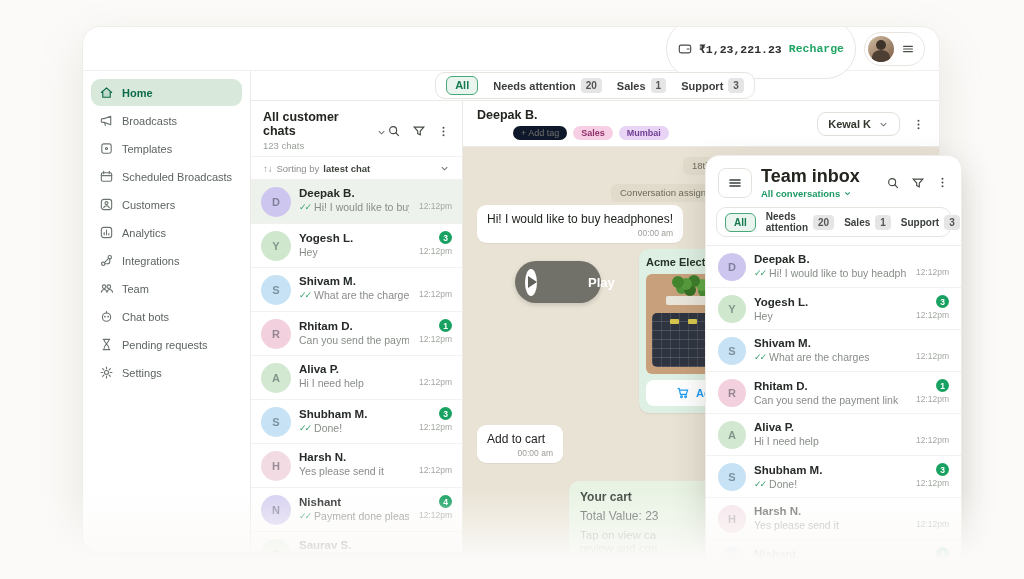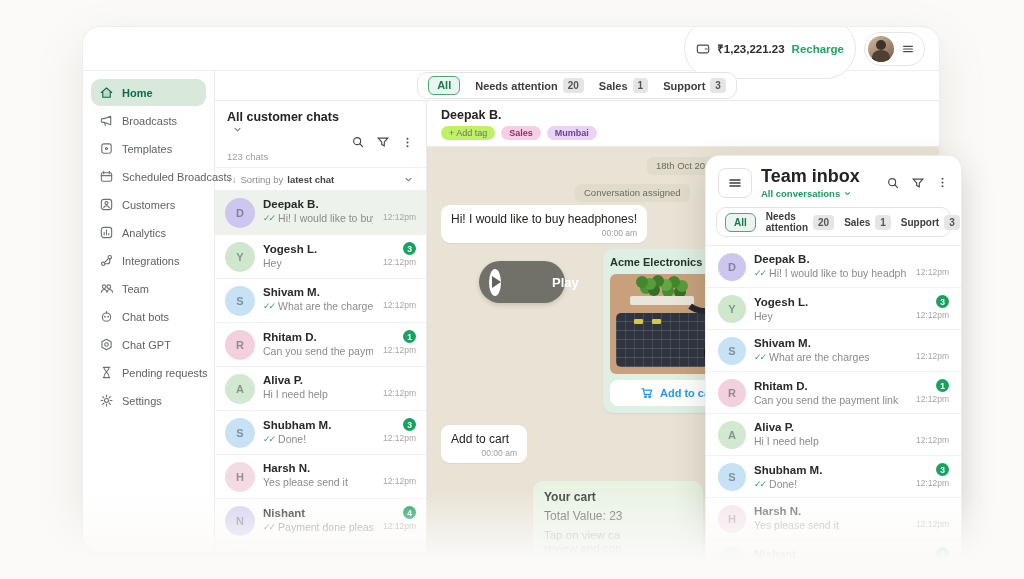--- a/index.html
+++ b/index.html
@@ -9,36 +9,36 @@
   
   .window { position:absolute; left:82px; top:26px; width:858px; height:527px;
     background:#fff; border:1px solid #efede9; border-radius:18px;
     box-shadow:0 18px 45px rgba(150,140,120,.18); overflow:hidden; }
 
   
   .topbar { height:44px; display:flex; align-items:center; justify-content:flex-end;
     gap:8px; padding:0 14px; border-bottom:1px solid #f2f0ec; }
   .pill { display:flex; align-items:center; gap:7px; border:1px solid #e8e5e1;
     border-radius:999px; background:#fff; }
-  .wallet-pill { padding:22px 11px; font-size:11.5px; }
+  .wallet-pill { padding:22px 11px; font-size:11.5px;font-family:Liberation Mono, monospace; }
   .balance { font-weight:bold; color:#2d2d2d; }
   .recharge { color:#21a565; font-weight:bold; }
   .profile-pill { padding:3px 9px 3px 3px; }
   .avatar-photo { width:26px; height:26px; border-radius:50%;
     background:linear-gradient(140deg,#c9b299 10%,#8d6f57 80%); position:relative; overflow:hidden; }
   .avatar-photo::before { content:""; position:absolute; left:8px; top:4px; width:10px; height:10px;
     border-radius:50%; background:#3e332a; }
   .avatar-photo::after { content:""; position:absolute; left:4px; top:14px; width:18px; height:14px;
     border-radius:50% 50% 0 0; background:#4d3f33; }
 
   
   .appbody { display:flex; height:482px; }
 
   
-  .sidebar { width:132px; border-right:1px solid #eceae6; padding:8px 8px; flex:none; }
+  .sidebar { width:168px; border-right:1px solid #eceae6; padding:8px 8px; flex:none; }
   .si { display:flex; align-items:center; gap:8px; padding:6px 8px; border-radius:9px;
     font-size:11px; color:#5c645e; cursor:pointer; margin-bottom:1px; white-space:nowrap; }
   .si svg { width:15px; height:15px; stroke:#6b746e; stroke-width:1.2; fill:none; flex:none;
     stroke-linecap:round; stroke-linejoin:round; }
   .si.active { background:#d8e9dc; color:#0c6b4a; font-weight:bold; }
   .si.active svg { stroke:#0c6b4a; fill:#0c6b4a22; }
 
   
   .main { flex:1; display:flex; flex-direction:column; min-width:0; }
   .tabsrow { height:30px; border-bottom:1px solid #eceae6; display:flex; align-items:center; justify-content:center; }
@@ -46,21 +46,21 @@
     border-radius:10px; padding:3px 10px; background:#fff; }
   .tab { display:flex; align-items:center; gap:5px; font-size:11px; font-weight:bold; color:#3a3f3b; cursor:pointer; }
   .tab .cnt { background:#e5e5e5; border-radius:4px; padding:0 5px; font-size:10px; color:#555; font-weight:bold; line-height:15px; }
   .tab.active { background:#e9f5ee; border:1px solid #4aa878; color:#177a4e; border-radius:6px; padding:0 8px; line-height:17px; }
 
   .contentrow { flex:1; display:flex; min-height:0; }
 
   
   .chatlist { width:212px; border-right:1px solid #eceae6; display:flex; flex-direction:column; flex:none; }
   .cl-head { padding:9px 12px 5px; }
-  .cl-titlerow { display:flex; align-items:flex-start;flex-direction:column; }
+  .cl-titlerow { display:flex; align-items:flex-end; }
   .cl-title { font-size:12.5px; font-weight:bold; color:#22261f; }
   .cl-icons { margin-left:auto; display:flex; gap:11px; align-items:center; }
   .icon-btn svg { width:14px; height:14px; stroke:#474c46; stroke-width:1.3; fill:none; stroke-linecap:round; display:block; }
   .cl-sub { font-size:9.5px; color:#9aa09a; margin-top:2px; }
   .sortrow { height:24px; border-top:1px solid #f2f0ec; border-bottom:1px solid #f2f0ec;
     display:flex; align-items:center; padding:0 12px; font-size:9.5px; color:#8a8f8a; gap:4px; }
   .sortrow b { color:#41463f; }
   .sortrow .chev { margin-left:auto; }
   .chev svg { width:11px; height:11px; stroke:#6f756e; stroke-width:1.5; fill:none; display:block; }
 
@@ -80,21 +80,21 @@
   .tm { margin-left:auto; font-size:8.5px; color:#a3a8a1; flex:none; padding-left:4px; }
   .o1 { opacity:.7; } .o2 { opacity:.45; }
 
   
   .chatarea { flex:1; display:flex; flex-direction:column; min-width:0; background:#e9e3d5; }
   .chathead { background:#fff; border-bottom:1px solid #eceae6; padding:7px 14px 6px; display:flex; align-items:center; }
   .ch-left { min-width:0; }
   .ch-name { font-size:12.5px; font-weight:bold; color:#22261f; }
   .ch-tags { display:flex; gap:6px; margin-top:4px; align-items:center; }
   .chip { font-size:9px; border-radius:999px; padding:2px 8px; font-weight:bold; white-space:nowrap; }
-  .addtag { background:#bef264; color:#6e726c; font-weight:normal; }
+  .addtag { background:#0f172a; color:#6e726c; font-weight:normal;margin-left:36px; }
   .ch-right { margin-left:auto; display:flex; align-items:center; gap:12px; }
   .assignee-btn { display:flex; align-items:center; gap:7px; border:1px solid #e3e0db; border-radius:9px;
     padding:5px 10px; font-size:11px; font-weight:bold; color:#33382f; background:#fff; cursor:pointer; }
 
   .chatbody { flex:1; position:relative; overflow:hidden; }
   .syspill { position:absolute; background:#e0dbcb; color:#6e6a5c; font-size:9.5px;
     border-radius:6px; padding:3px 9px; white-space:nowrap; box-shadow:0 1px 1px rgba(0,0,0,.04); }
   .bubble { position:absolute; background:#fff; border-radius:9px; padding:7px 10px 5px;
     font-size:12px; color:#20241f; box-shadow:0 1px 1px rgba(0,0,0,.06); }
   .bubble .btime { font-size:8.5px; color:#9a9e96; text-align:right; margin-top:2px; }
@@ -248,27 +248,20 @@
           </svg>
         <span>Team</span>
       </div>
       <div class="si">
         <svg viewBox="0 0 16 16">
             <circle cx="8" cy="8.7" r="4.4"></circle>
             <path d="M8 4.3V2.6"></path>
             <path d="M6.3 8.2h.01M9.7 8.2h.01" stroke-width="1.8"></path>
           </svg>
         <span>Chat bots</span>
-      </div>
-      <div class="si">
-        <svg viewBox="0 0 16 16">
-            <path d="M8 2.3l4.9 2.85v5.7L8 13.7 3.1 10.85v-5.7z"></path>
-            <circle cx="8" cy="8" r="1.9"></circle>
-          </svg>
-        <span>Chat GPT</span>
       </div>
       <div class="si">
         <svg viewBox="0 0 16 16">
             <path d="M4.5 2.5h7M4.5 13.5h7M5.2 2.5c0 4.4 5.6 4.4 5.6 11M10.8 2.5c0 4.4-5.6 4.4-5.6 11"></path>
           </svg>
         <span>Pending requests</span>
       </div>
       <div class="si">
         <svg viewBox="0 0 16 16">
             <circle cx="8" cy="8" r="2.1"></circle>
@@ -498,20 +491,37 @@
         <div class="chatarea">
           <div class="chathead">
             <div class="ch-left">
               <div class="ch-name">Deepak B.</div>
               <div class="ch-tags">
                 <span class="chip addtag">+ Add tag</span>
                 <span class="chip" style="background: rgb(246, 207, 229); color: rgb(142, 47, 104);"><span>Sales</span></span>
                 <span class="chip" style="background: rgb(234, 212, 246); color: rgb(109, 63, 146);"><span>Mumbai</span></span>
               </div>
             </div>
+            <div class="ch-right">
+              <span class="assignee-btn">
+                <span>Kewal K</span>
+                <span class="chev">
+                    <svg viewBox="0 0 16 16">
+                      <path d="M4 6l4 4 4-4"></path>
+                    </svg>
+                  </span>
+              </span>
+              <span class="kebab">
+                  <svg viewBox="0 0 16 16">
+                    <circle cx="8" cy="3.5" r="1.2"></circle>
+                    <circle cx="8" cy="8" r="1.2"></circle>
+                    <circle cx="8" cy="12.5" r="1.2"></circle>
+                  </svg>
+                </span>
+            </div>
           </div>
 
           <div class="chatbody">
             <span class="syspill" style="top:10px; left:220px;">18th Oct 2023</span>
             <span class="syspill" style="top:37px; left:148px;">Conversation assigned</span>
 
             <div class="bubble" style="top:58px; left:14px; max-width:215px;">
               <div>Hi! I would like to buy headphones!</div>
               <div class="btime">00:00 am</div>
             </div>

